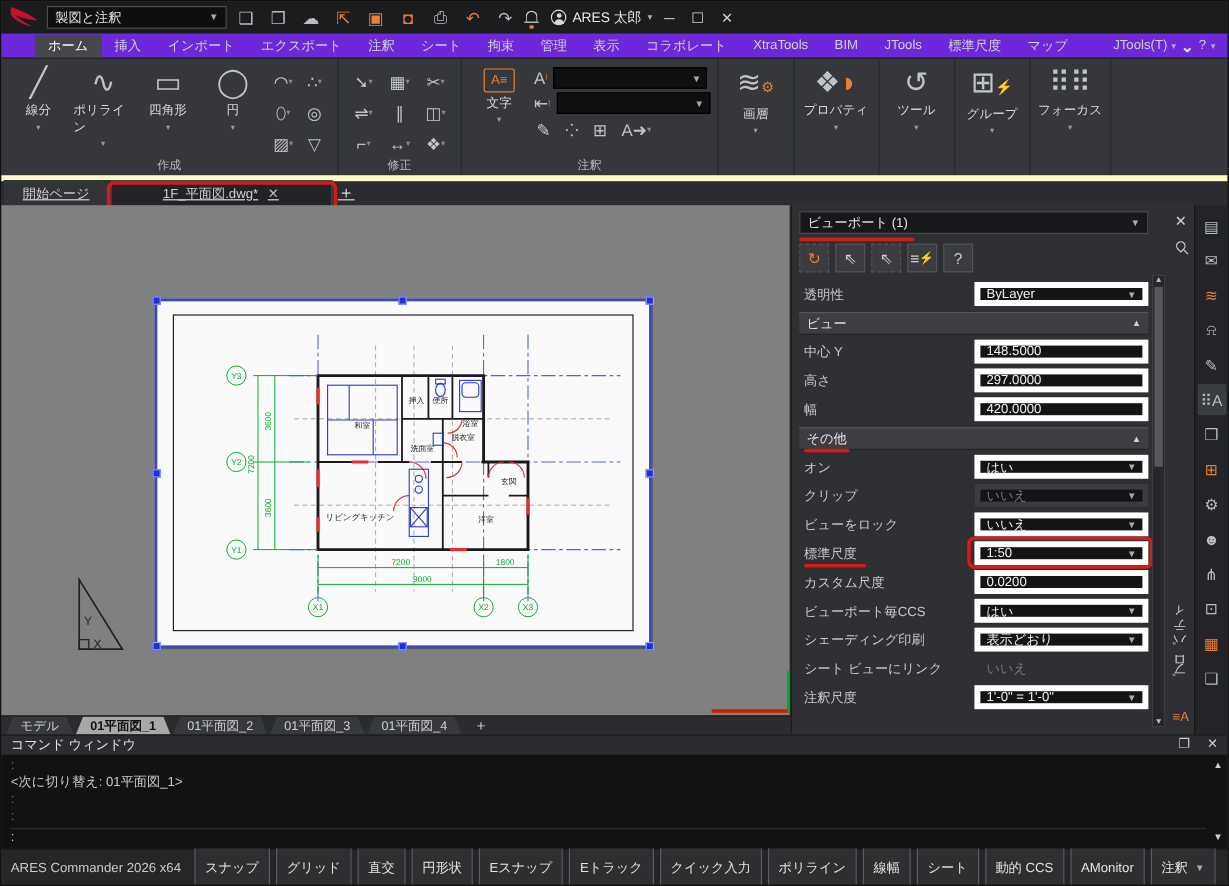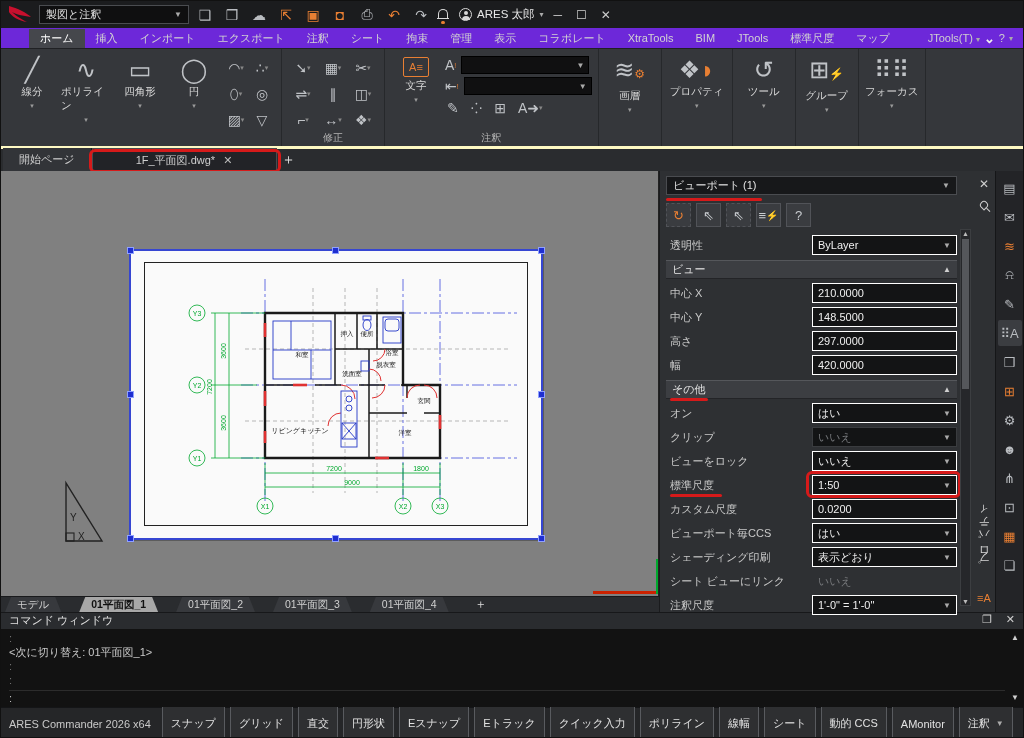--- a/index.html
+++ b/index.html
@@ -49,21 +49,21 @@
   .sic { display:flex; align-items:center; justify-content:center; font-size:14px; color:#c0c3c7; }
   .sic .od { color:#e87f33; }
   .sic sub { font-size:7px; color:#888; }
   .annot-col { display:flex; flex-direction:column; gap:3px; padding-top:3px; }
   .annot-row { display:flex; align-items:center; gap:5px; }
   .rcombo { width:128px; height:18px; background:#101011; border:1px solid #000; display:flex; align-items:center; justify-content:flex-end; padding:0 4px; color:#888; font-size:9px; }
   .textbtn-icon { width:26px; height:20px; border:1.4px solid #e87f33; border-radius:2px; color:#e87f33; font-size:11px; display:flex; align-items:center; justify-content:center; }
   .ribbon-rest { flex:1; }
 
   
-  .doctabs { height:25px; background:#2a2c2f; border-top:3px solid #fef9c3; display:flex; align-items:flex-end; position:relative; }
+  .doctabs { height:25px; background:#2a2c2f; border-top:5px solid #fef9c3; display:flex; align-items:center; position:relative;text-decoration:underline; }
   .dtab { height:23px; display:flex; align-items:center; gap:8px; padding:0 16px; font-size:11px; color:#cfcfcf; background:#323438; border-right:1px solid #1c1d1f; }
   .dtab.active { background:#222327; border:1px solid #4a4c50; border-bottom:none; }
   .dtab .x { color:#bbb; font-size:11px; }
   .dtab-plus { width:24px; height:23px; display:flex; align-items:center; justify-content:center; color:#ddd; font-size:14px; }
   .ann-box { position:absolute; border:3px solid #d61a1a; border-radius:6px; pointer-events:none; }
   .ann-underline { position:absolute; height:3px; background:#d61a1a; border-radius:2px; pointer-events:none; }
 
   
   .main { display:flex; height:441px; }
   .leftcol { flex:1; display:flex; flex-direction:column; min-width:0; }
@@ -71,36 +71,36 @@
 
   .paper { position:absolute; left:130px; top:80px; width:410px; height:287px; background:#fafafa; box-shadow:3px 3px 0 #5c5c5c; outline:2px solid #3646d2; }
   .vframe { position:absolute; left:13px; top:11px; right:13px; bottom:12px; border:1px solid #222; }
   .grip { position:absolute; width:7px; height:7px; background:#1f2fd0; border:1px solid #8fa0ff; }
 
   .ucs { position:absolute; left:55px; top:308px; }
   .corner-red { position:absolute; left:592px; top:420px; width:66px; height:3px; background:#cc2200; }
   .corner-green { position:absolute; left:655px; top:388px; width:3px; height:35px; background:#00a82d; }
 
   
-  .sheettabs { height:16px; background:#2a2c2f; display:flex; align-items:stretch; padding-left:4px; gap:18px; border-top:1px solid #191a1c; }
+  .sheettabs { height:16px; background:#2a2c2f; display:flex; align-items:stretch; padding-left:4px; gap:2px; border-top:1px solid #191a1c; }
   .stab { padding:1px 12px; font-size:10.5px; color:#d0d0d0; background:#37393d; clip-path:polygon(6px 0, calc(100% - 6px) 0, 100% 100%, 0 100%); display:flex; align-items:center; }
   .stab.active { background:#a8a8a8; color:#111; font-weight:bold; }
   .stab-plus { padding:0 8px; color:#ddd; font-size:12px; display:flex; align-items:center; }
 
   
   .panel { width:336px; background:#2e3033; position:relative; border-left:1px solid #1a1b1d; font-size:11px; }
   .panel-inner { position:absolute; left:0; top:0; right:38px; bottom:0; padding:5px 0 0 6px; }
   .phead { display:flex; align-items:center; }
   .pcombo { flex:1; height:19px; background:#17181a; border:1px solid #4a4c50; display:flex; align-items:center; justify-content:space-between; padding:0 6px; color:#e4e4e4; }
   .ptoolbar { display:flex; gap:5px; margin:8px 0 6px 0; }
   .ptb { width:25px; height:24px; border:1px solid #515358; background:#3a3c40; display:flex; align-items:center; justify-content:center; color:#c9ccd0; font-size:13px; }
   .ptb .od { color:#e87f33; }
   .prow { display:flex; align-items:center; height:24px; }
   .prow .plabel { width:146px; color:#c9c9c9; padding-left:4px; white-space:nowrap; overflow:hidden; }
-  .pfield { flex:1; height:20px; background:#131415; border:1px solid #ffffff; display:flex; align-items:center; justify-content:space-between; padding:0 5px; color:#efefef; }
+  .pfield { flex:1; height:20px; background:#131415; border:5px solid #ffffff; display:flex; align-items:center; justify-content:space-between; padding:0 5px; color:#efefef; }
   .pfield.noarrow .pf-caret { visibility:hidden; }
   .pf-caret { font-size:8px; color:#aaa; }
   .prow.disabled .pfield { color:#77797c; border-color:#3a3c3f; }
   .prow.disabled .pfield.plain { background:transparent; border-color:transparent; }
   .psection { height:19px; background:#3c3e42; border-top:1px solid #55575b; border-bottom:1px solid #232427; display:flex; align-items:center; justify-content:space-between; padding:0 6px; color:#e6e6e6; margin:3px 0 2px 0; position:relative; }
   .psection .tri { font-size:8px; color:#cfcfcf; }
   .pscroll { position:absolute; right:24px; top:58px; bottom:6px; width:11px; background:#26272a; border:1px solid #3c3e41; display:flex; flex-direction:column; align-items:center; justify-content:space-between; font-size:7px; color:#bbb; }
   .pscroll .thumb { width:7px; flex:0 0 150px; background:#55575b; margin-top:2px; }
   .pgutter { position:absolute; right:0; top:0; width:22px; bottom:0; display:flex; flex-direction:column; align-items:center; gap:10px; padding-top:6px; }
   .pgutter .gx { color:#cfcfcf; font-size:12px; }
@@ -223,20 +223,21 @@
           <span class="dn">▾</span>
       </div>
       <div class="smallgrid">
         <span class="sic">◠<sub>▾</sub></span>
         <span class="sic od">∴<sub>▾</sub></span>
         <span class="sic">⬯<sub>▾</sub></span>
         <span class="sic od">◎</span>
         <span class="sic">▨<sub>▾</sub></span>
         <span class="sic od">▽</span>
       </div>
+      <div class="rgroup-label">作成</div>
     </div>
 
     <div class="rgroup">
       <div class="smallgrid three">
         <span class="sic od">➘<sub>▾</sub></span>
         <span class="sic od">▦<sub>▾</sub></span>
         <span class="sic od">✂<sub>▾</sub></span>
         <span class="sic">⇌<sub>▾</sub></span>
         <span class="sic od">∥</span>
         <span class="sic">◫<sub>▾</sub></span>
@@ -514,27 +515,20 @@
             <span>ByLayer</span>
               <span class="pf-caret">▼</span>
           </div>
         </div>
 
         <div class="psection">
           <span>ビュー</span>
             <span class="tri">▲</span>
         </div>
 
-        <div class="prow">
-          <span class="plabel">中心 X</span>
-          <div class="pfield noarrow">
-              <span>210.0000</span>
-              <span class="pf-caret">▼</span>
-            </div>
-        </div>
         <div class="prow">
           <span class="plabel">中心 Y</span>
           <div class="pfield noarrow">
               <span>148.5000</span>
               <span class="pf-caret">▼</span>
             </div>
         </div>
         <div class="prow">
           <span class="plabel">高さ</span>
           <div class="pfield noarrow">

